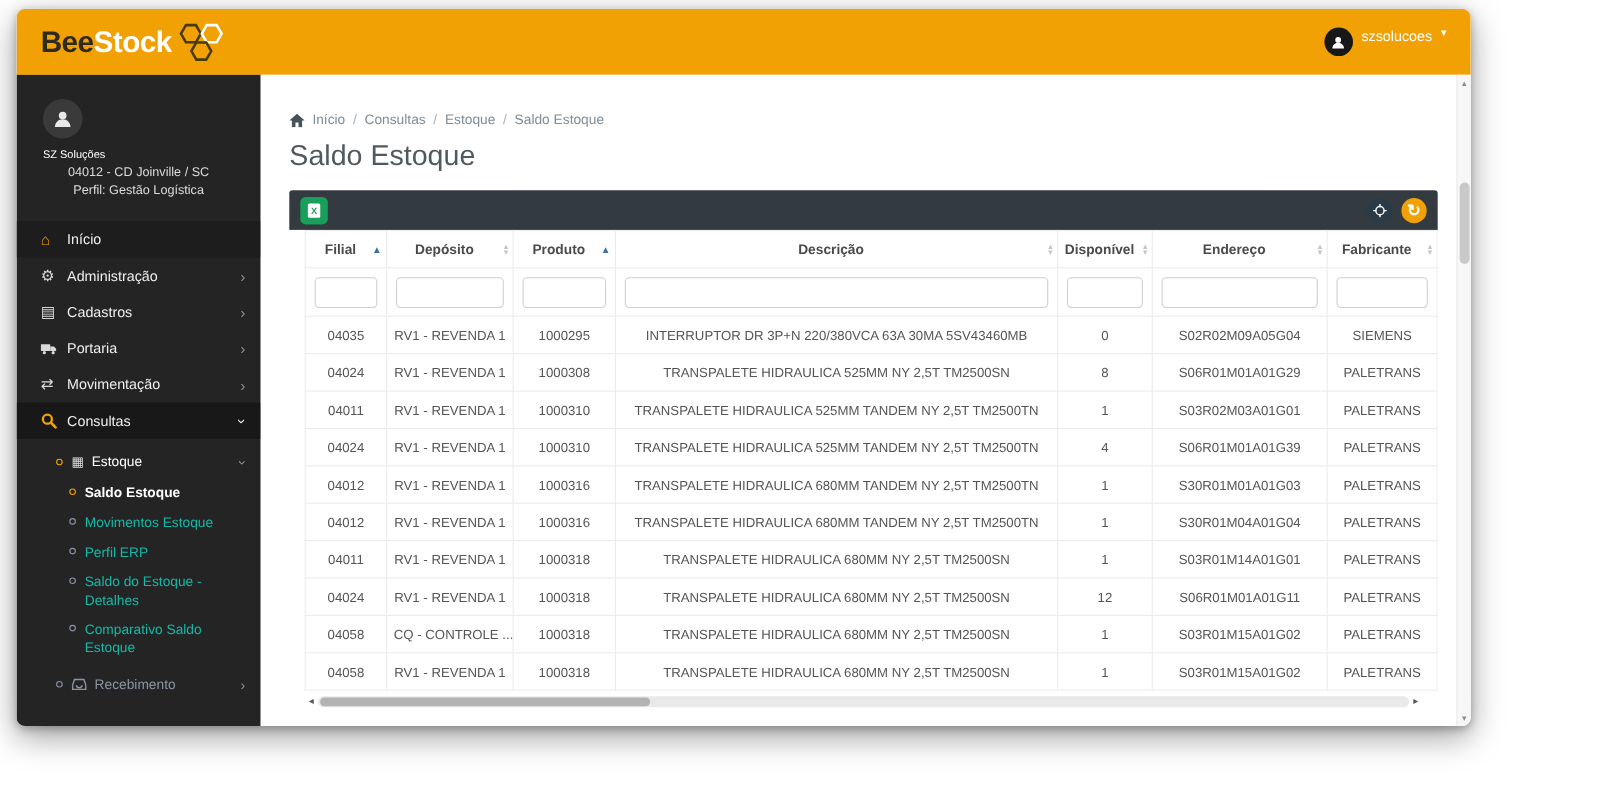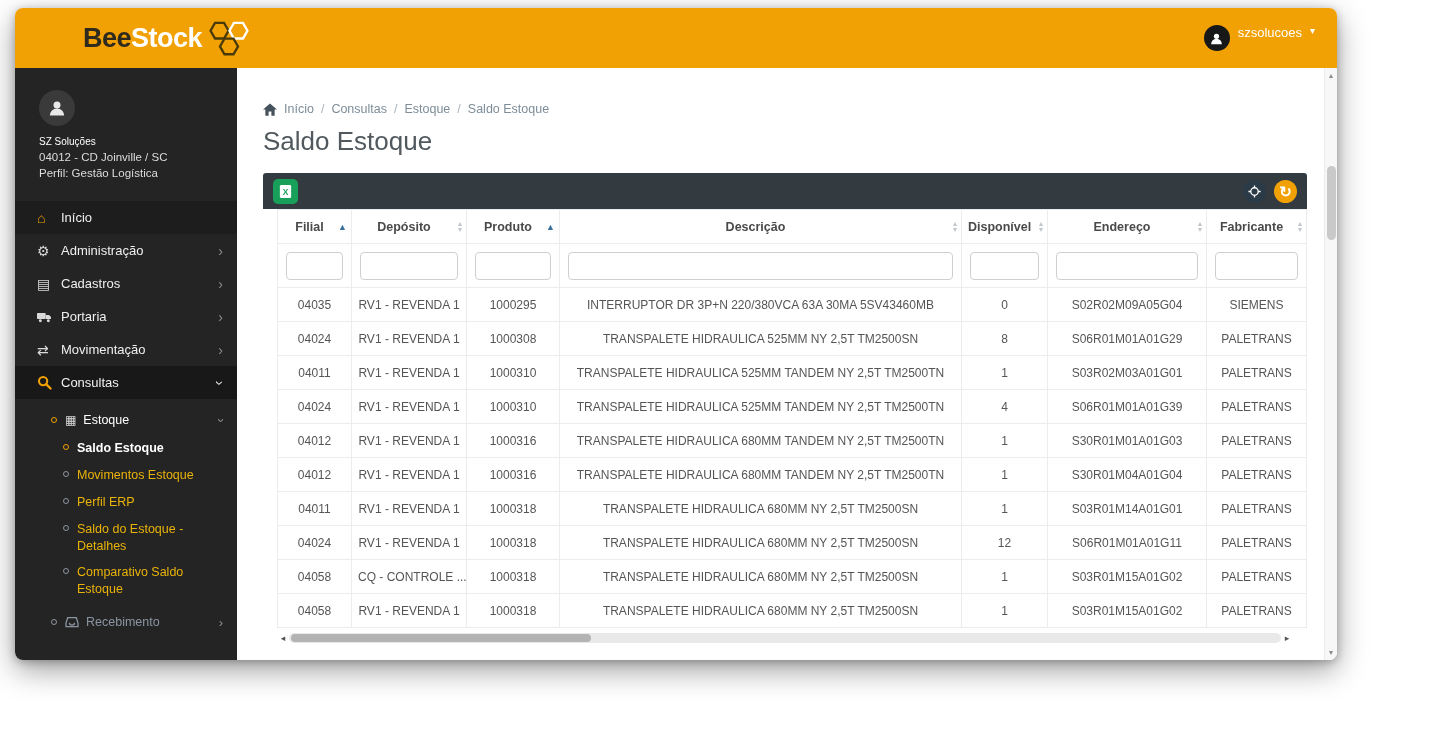--- a/index.html
+++ b/index.html
@@ -13,54 +13,54 @@
     background:#fff; border-radius:8px; overflow:hidden;
     box-shadow:0 10px 30px rgba(0,0,0,.38), 0 2px 8px rgba(0,0,0,.25);
     display:flex; flex-direction:column;
   }
   
   .topbar {
     flex:0 0 60px; background:#F2A104; display:flex; align-items:center;
     justify-content:space-between; padding:0 22px;
   }
   .brand { display:flex; align-items:center; font-size:27px; font-weight:bold; letter-spacing:-.5px; }
-  .brand .bee { color:#2e2a1e;margin-left:46px; }
+  .brand .bee { color:#2e2a1e; }
   .brand .stock { color:#ffffff; }
   .brand .hexes { margin-left:6px; display:flex; align-items:center; }
   .usermenu { display:flex; align-items:flex-start; gap:8px; color:#fff; font-size:13px; cursor:pointer; }
   .uavatar { width:26px; height:26px; border-radius:50%; background:#181818; display:flex; align-items:center; justify-content:center; }
   .usermenu .caret { font-size:10px; color:#fff; }
   
   .bodyrow { flex:1; display:flex; min-height:0; }
   .sidebar { flex:0 0 222px; width:222px; background:#242424; color:#fff; overflow:hidden; }
   .main { flex:1; background:#fff; position:relative; overflow:hidden; }
   
   .profile { padding:22px 24px 10px; }
   .pavatar { width:36px; height:36px; border-radius:50%; background:#3a3a3a; display:flex; align-items:center; justify-content:center; }
   .pname { font-size:10px; color:#fff; margin-top:10px; }
-  .pline { font-size:11.5px; color:#dcdcdc; margin-top:4px; }
+  .pline { font-size:11.5px; color:#dcdcdc; margin-top:4px;text-align:center; }
   .menu { margin-top:12px; }
   .mi { height:33px; display:flex; align-items:center; padding:0 14px 0 22px; font-size:13px; color:#efefef; cursor:pointer; }
   .mi .ico { width:24px; font-size:14px; color:#d9d9d9; display:flex; align-items:center; }
   .mi .lbl { flex:1; }
   .mi .chev { color:#8e8e8e; font-size:14px; display:inline-block; }
   .chev.down { transform:rotate(90deg); }
   .mi.band { background:#1d1d1d; }
   .mi.open { background:#181818; }
   .mi.open .chev { color:#e8e8e8; }
   .ico.orange { color:#F2A104; }
   .submenu { padding:6px 0 0; }
   .sgroup { display:flex; align-items:center; height:30px; padding:0 14px 0 36px; font-size:12.5px; color:#fff; cursor:pointer; }
   .sgroup .lbl { flex:1; }
   .sgroup .gico { margin:0 7px 0 0; font-size:12px; color:#d9d9d9; display:flex; align-items:center; }
   .sgroup .chev { color:#8e8e8e; font-size:13px; }
   .sgroup.muted { color:#8b95a1; margin-top:4px; }
   .bullet { width:6px; height:6px; border:1px solid #F2A104; border-radius:50%; margin-right:8px; flex:0 0 auto; }
   .bullet.muted { border-color:#8b95a1; }
-  .sitem { display:flex; align-items:flex-start; padding:5px 14px 5px 48px; font-size:12.5px; color:#eab308; line-height:1.35; cursor:pointer; }
+  .sitem { display:flex; align-items:flex-start; padding:5px 14px 5px 48px; font-size:12.5px; color:#14b8a6; line-height:1.35; cursor:pointer; }
   .sitem .bullet { margin-top:4px; }
   .sitem.active { color:#ffffff; font-weight:bold; }
   
   .breadcrumb { display:flex; align-items:center; gap:7px; margin:34px 0 0 26px; font-size:12.5px; color:#7e8d98; }
   .breadcrumb .bitem { color:#7e8d98; text-decoration:none; cursor:pointer; }
   .breadcrumb .sep { color:#aab3ba; }
   .bhome { display:flex; align-items:center; }
   .title { margin:10px 0 0 26px; font-size:26px; font-weight:400; color:#51595e; }
   
   .panel { margin:16px 30px 0 26px; }

